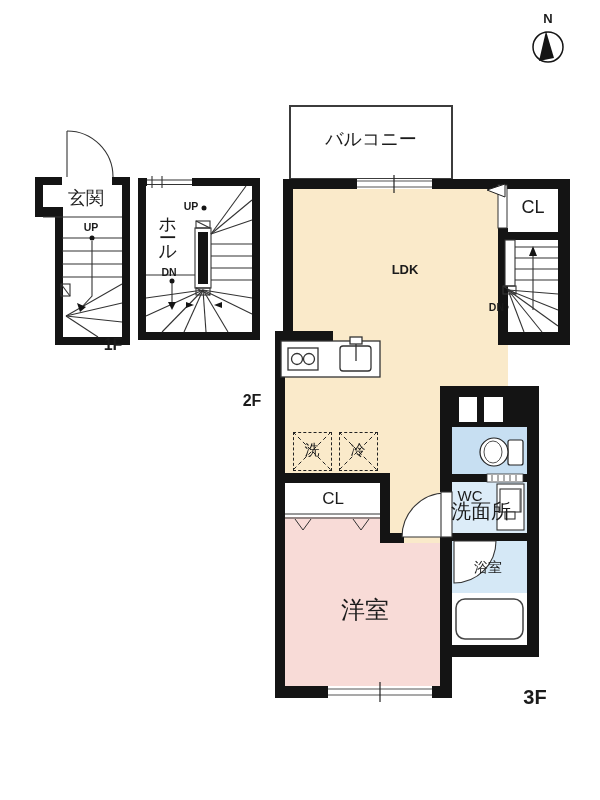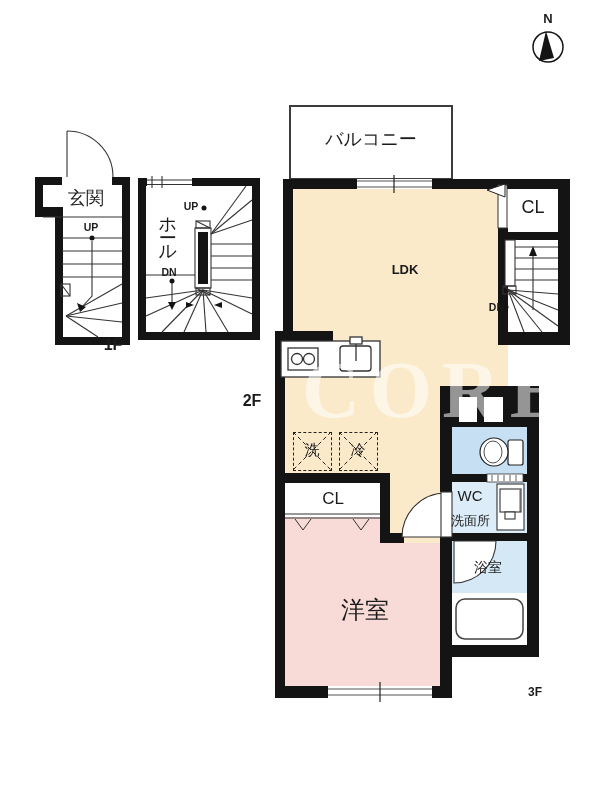--- a/index.html
+++ b/index.html
@@ -246,19 +246,18 @@
   <div class="lbl bold" style="left:232px;top:344px;width:40px;font-size:16px;margin-top:48px;">2F</div>
 
   <div class="lbl" style="left:301px;top:129px;width:140px;font-size:18px;">バルコニー</div>
   <div class="lbl bold" style="left:370px;top:263px;width:70px;font-size:13px;">LDK</div>
   <div class="lbl" style="left:508px;top:197px;width:50px;font-size:18px;">CL</div>
   <div class="lbl bold" style="left:476px;top:301px;width:28px;font-size:10.5px;text-align:right;">DN</div>
   <div class="lbl" style="left:296px;top:441px;width:32px;font-size:15px;">洗</div>
   <div class="lbl" style="left:342px;top:441px;width:32px;font-size:15px;">冷</div>
   <div class="lbl" style="left:298px;top:489px;width:70px;font-size:17px;">CL</div>
   <div class="lbl" style="left:454px;top:443px;width:32px;font-size:15px;margin-top:44px;">WC</div>
-  <div class="lbl" style="left:451px;top:500px;width:28px;font-size:13px;margin-top:14px;">洗面所</div>
+  <div class="lbl" style="left:451px;top:500px;width:28px;font-size:20px;">洗面所</div>
   <div class="lbl" style="left:468px;top:559px;width:40px;font-size:14px;">浴室</div>
   <div class="lbl" style="left:330px;top:596px;width:70px;font-size:24px;">洋室</div>
-  <div class="lbl bold" style="left:515px;top:686px;width:40px;font-size:12px;text-align:center;">3F</div>
-
-  <div id="watermark">CORE</div>
+  <div class="lbl bold" style="left:515px;top:686px;width:40px;font-size:20px;text-align:center;">3F</div>
+
 </div>
 
 </body></html>

